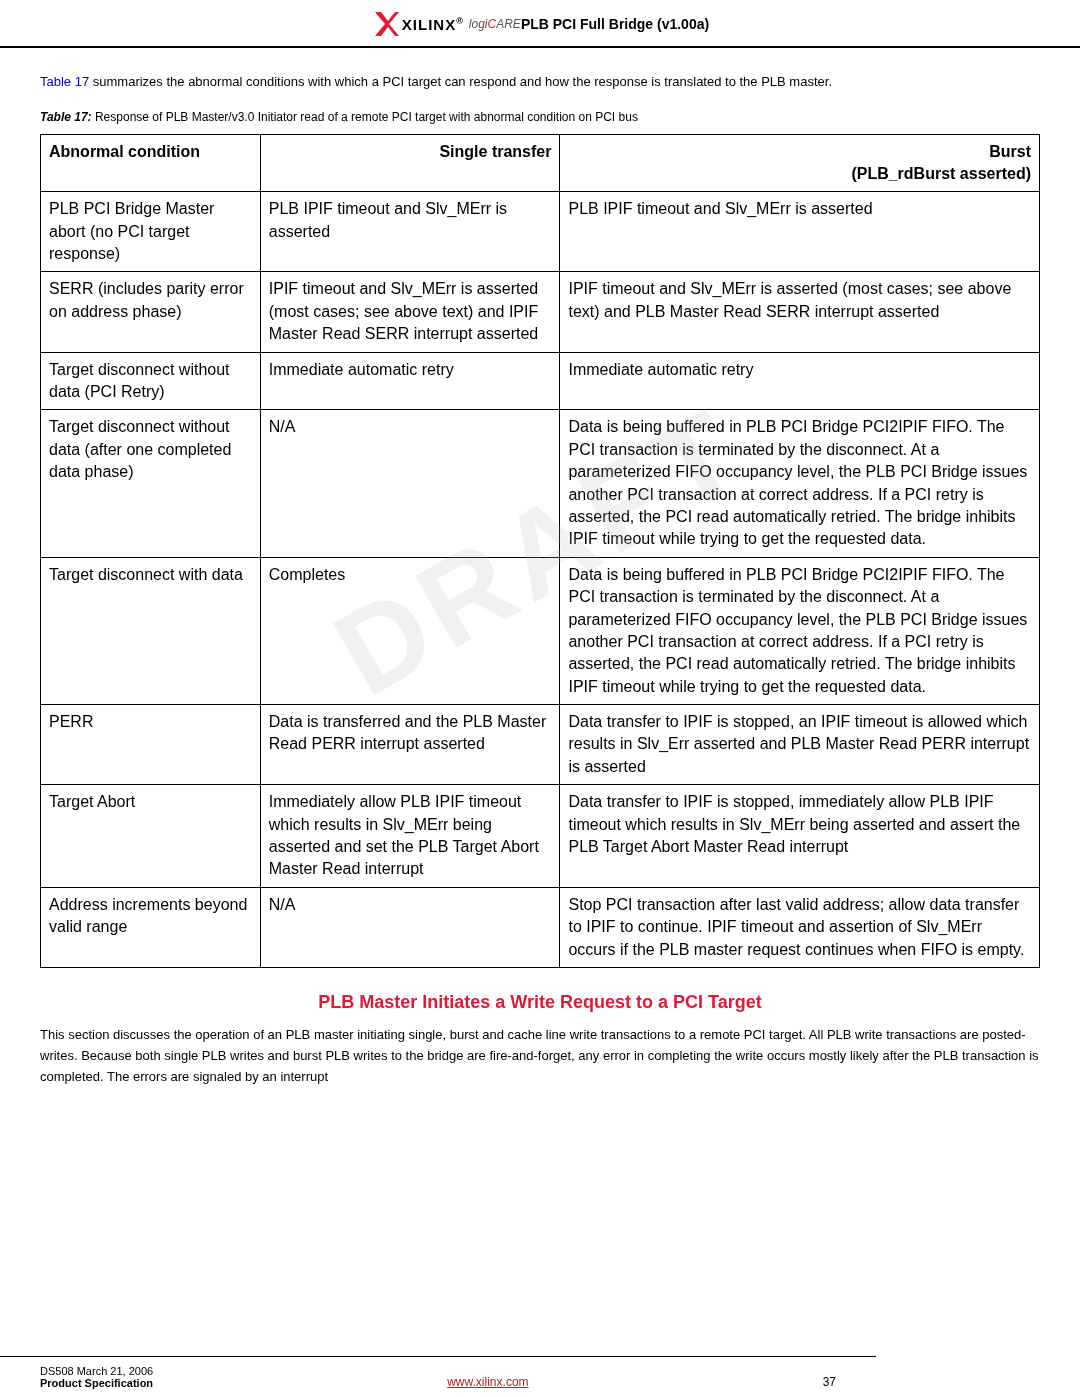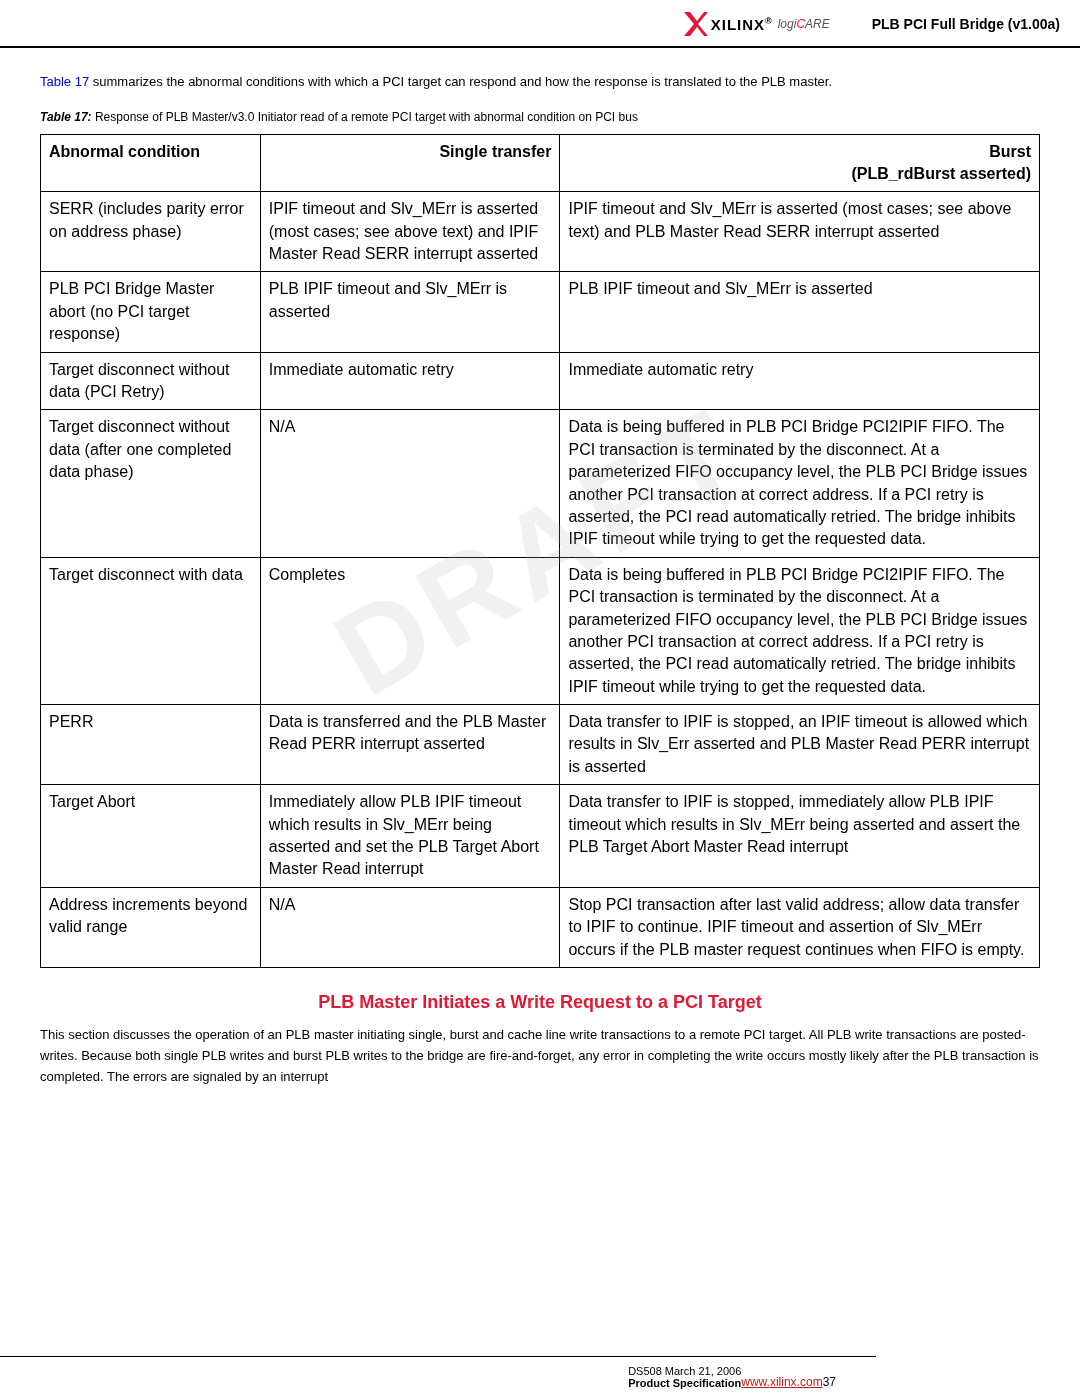--- a/index.html
+++ b/index.html
@@ -8,25 +8,24 @@
       font-size: 13px;
       background: #fff;
       color: #000;
       width: 1080px;
       min-height: 1397px;
     }
 
     
     .header {
       display: flex;
-      justify-content: flex-end;
+      justify-content: center;
       align-items: center;
-      padding: 10px 20px 8px 40px;
+      padding: 10px 40px 8px 40px;
       border-bottom: 2px solid #000;
-      gap: 42px;
     }
     .logo-area {
       display: flex;
       align-items: center;
       gap: 4px;
     }
     .header-title {
       font-size: 14px;
       font-weight: bold;
     }
@@ -95,21 +94,21 @@
     .section-body {
       font-size: 13px;
       line-height: 1.6;
     }
 
     
     .footer {
       border-top: 1px solid #000;
       padding: 8px 40px;
       display: flex;
-      justify-content: flex-end;
+      justify-content: space-between;
       align-items: flex-end;
       margin-top: auto;
       position: fixed;
       bottom: 0;
       width: 876px;
       background: #fff;
     }
     .footer-left {
       font-size: 11px;
     }
@@ -177,28 +176,28 @@
         <tr>
           <th class="col-abnormal left-align">Abnormal condition</th>
           <th class="col-single">Single transfer</th>
           <th class="col-burst">
             Burst<br><span>(PLB_rdBurst asserted)</span>
           </th>
         </tr>
       </thead>
       <tbody id="table-body">
       <tr>
+            <td>PLB PCI Bridge Master abort (no PCI target response)</td>
+            <td>PLB IPIF timeout and Slv_MErr is asserted</td>
+            <td>PLB IPIF timeout and Slv_MErr is asserted</td>
+          </tr>
+          <tr>
             <td>SERR (includes parity error on address phase)</td>
             <td>IPIF timeout and Slv_MErr is asserted (most cases; see above text) and IPIF Master Read SERR interrupt asserted</td>
             <td>IPIF timeout and Slv_MErr is asserted (most cases; see above text) and PLB Master Read SERR interrupt asserted</td>
-          </tr>
-          <tr>
-            <td>PLB PCI Bridge Master abort (no PCI target response)</td>
-            <td>PLB IPIF timeout and Slv_MErr is asserted</td>
-            <td>PLB IPIF timeout and Slv_MErr is asserted</td>
           </tr>
           <tr>
             <td>Target disconnect without data (PCI Retry)</td>
             <td>Immediate automatic retry</td>
             <td>Immediate automatic retry</td>
           </tr>
           <tr>
             <td>Target disconnect without data (after one completed data phase)</td>
             <td>N/A</td>
             <td>Data is being buffered in PLB PCI Bridge PCI2IPIF FIFO. The PCI transaction is terminated by the disconnect. At a parameterized FIFO occupancy level, the PLB PCI Bridge issues another PCI transaction at correct address. If a PCI retry is asserted, the PCI read automatically retried. The bridge inhibits IPIF timeout while trying to get the requested data.</td>

